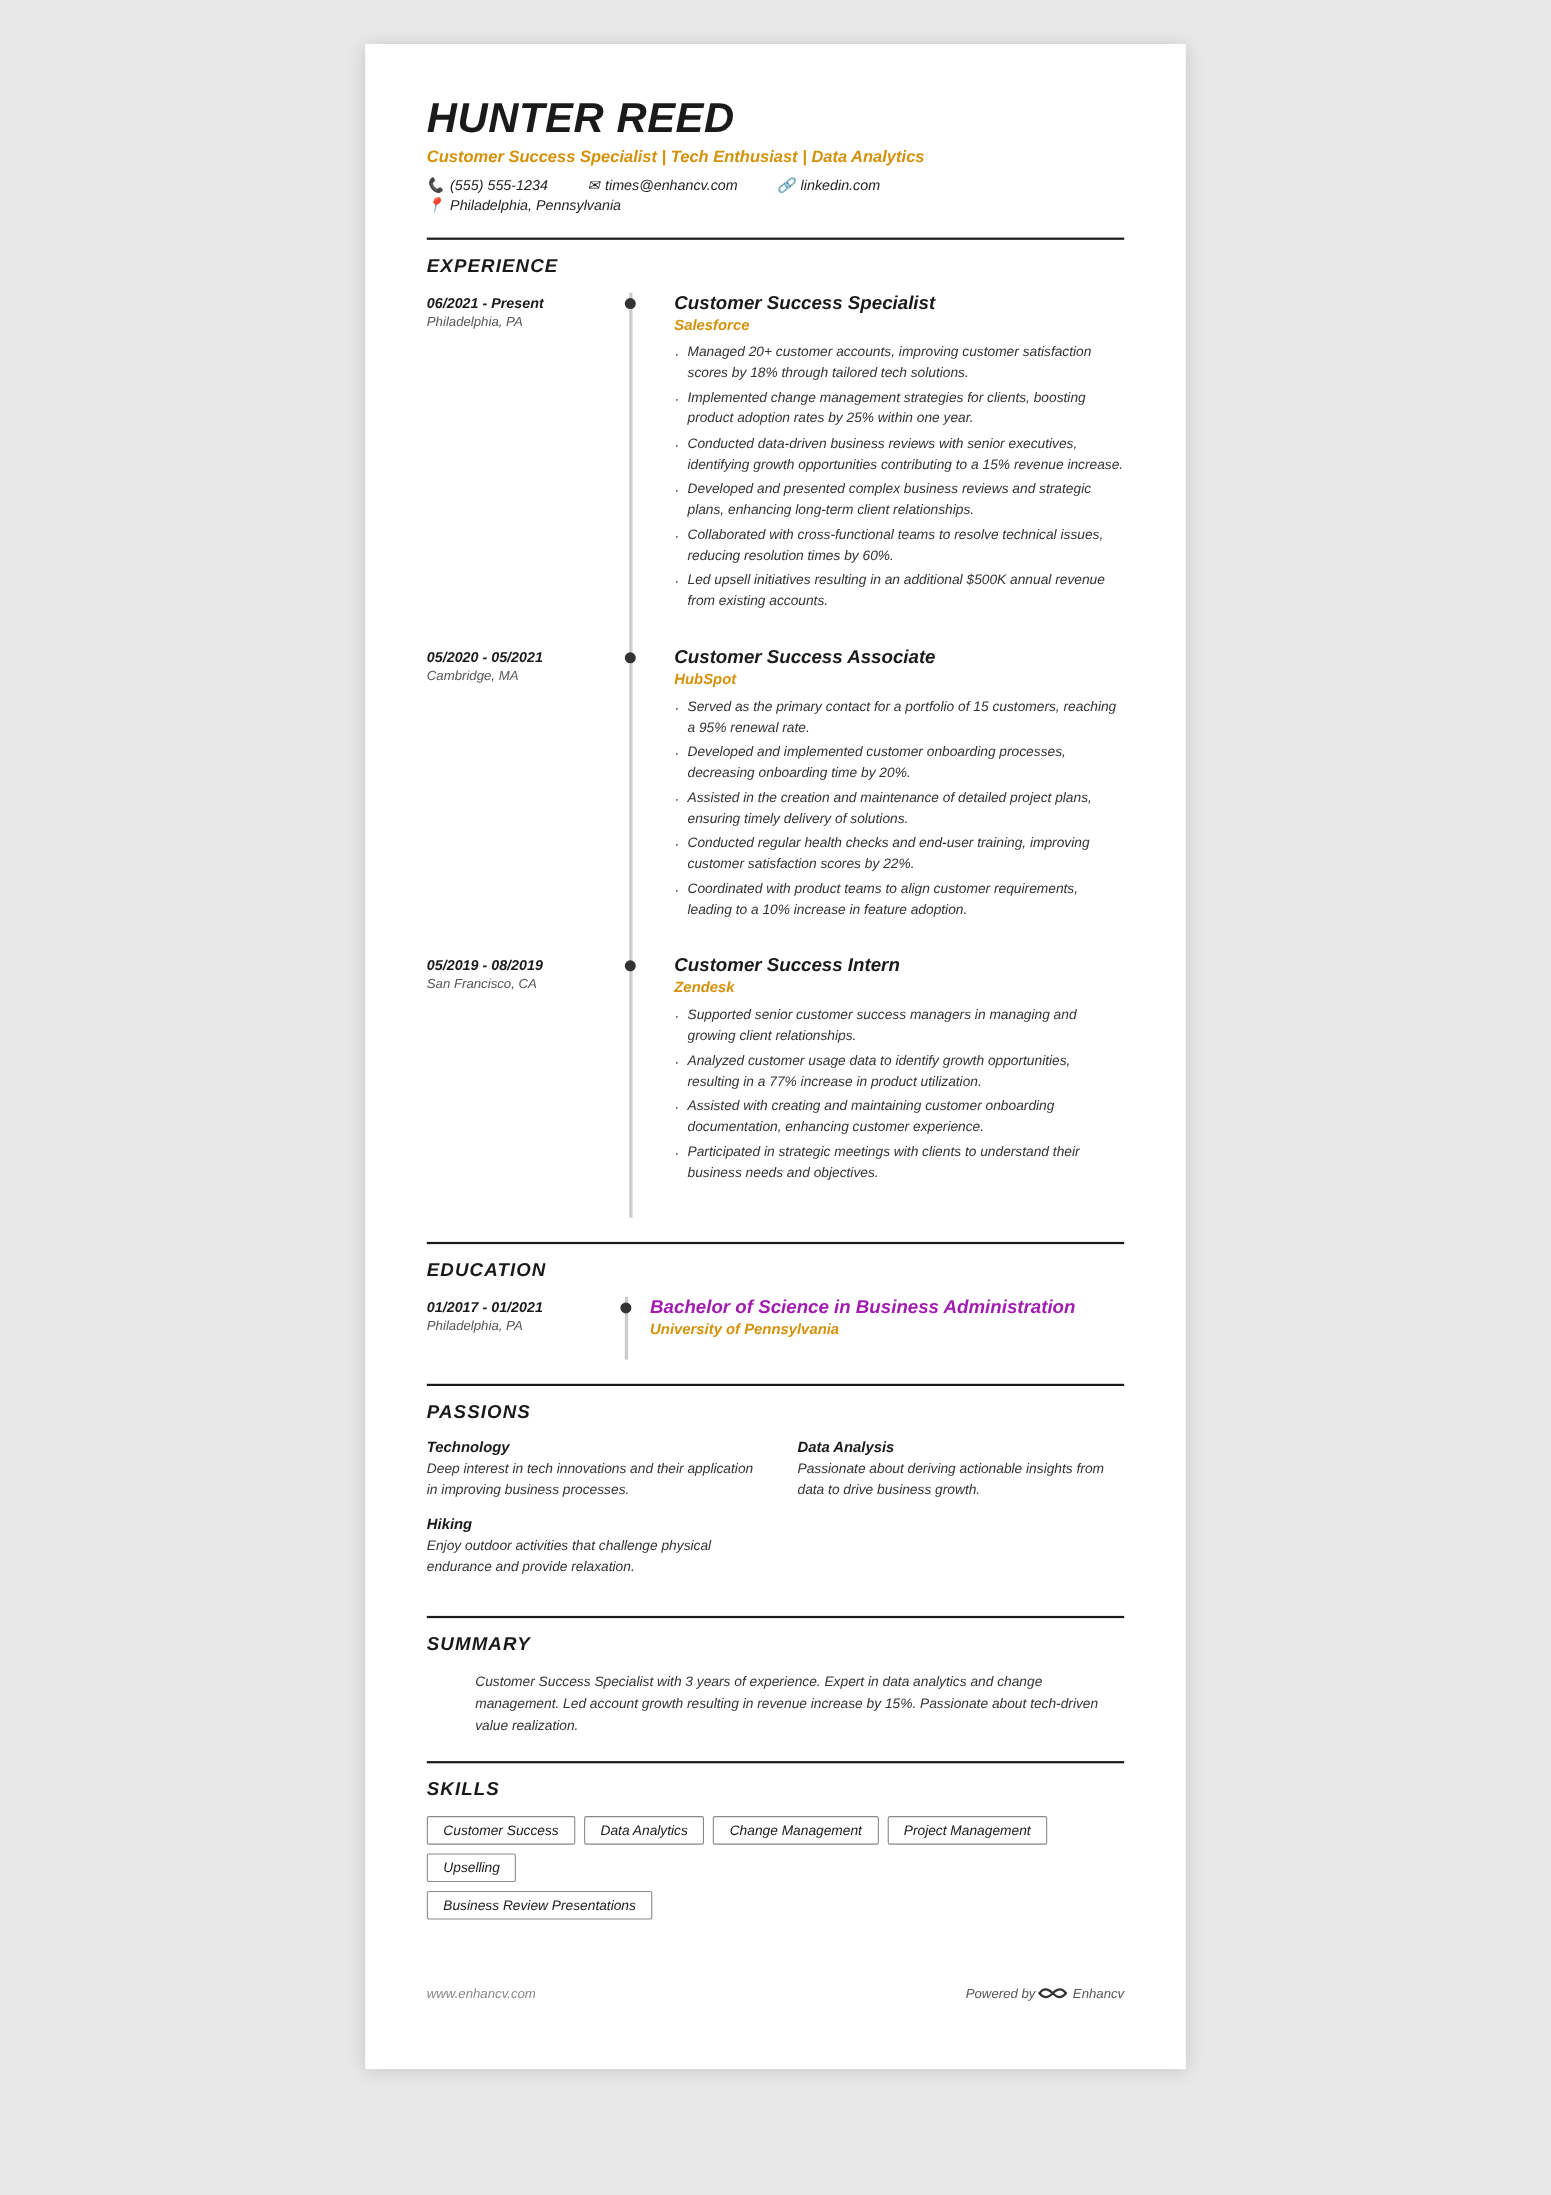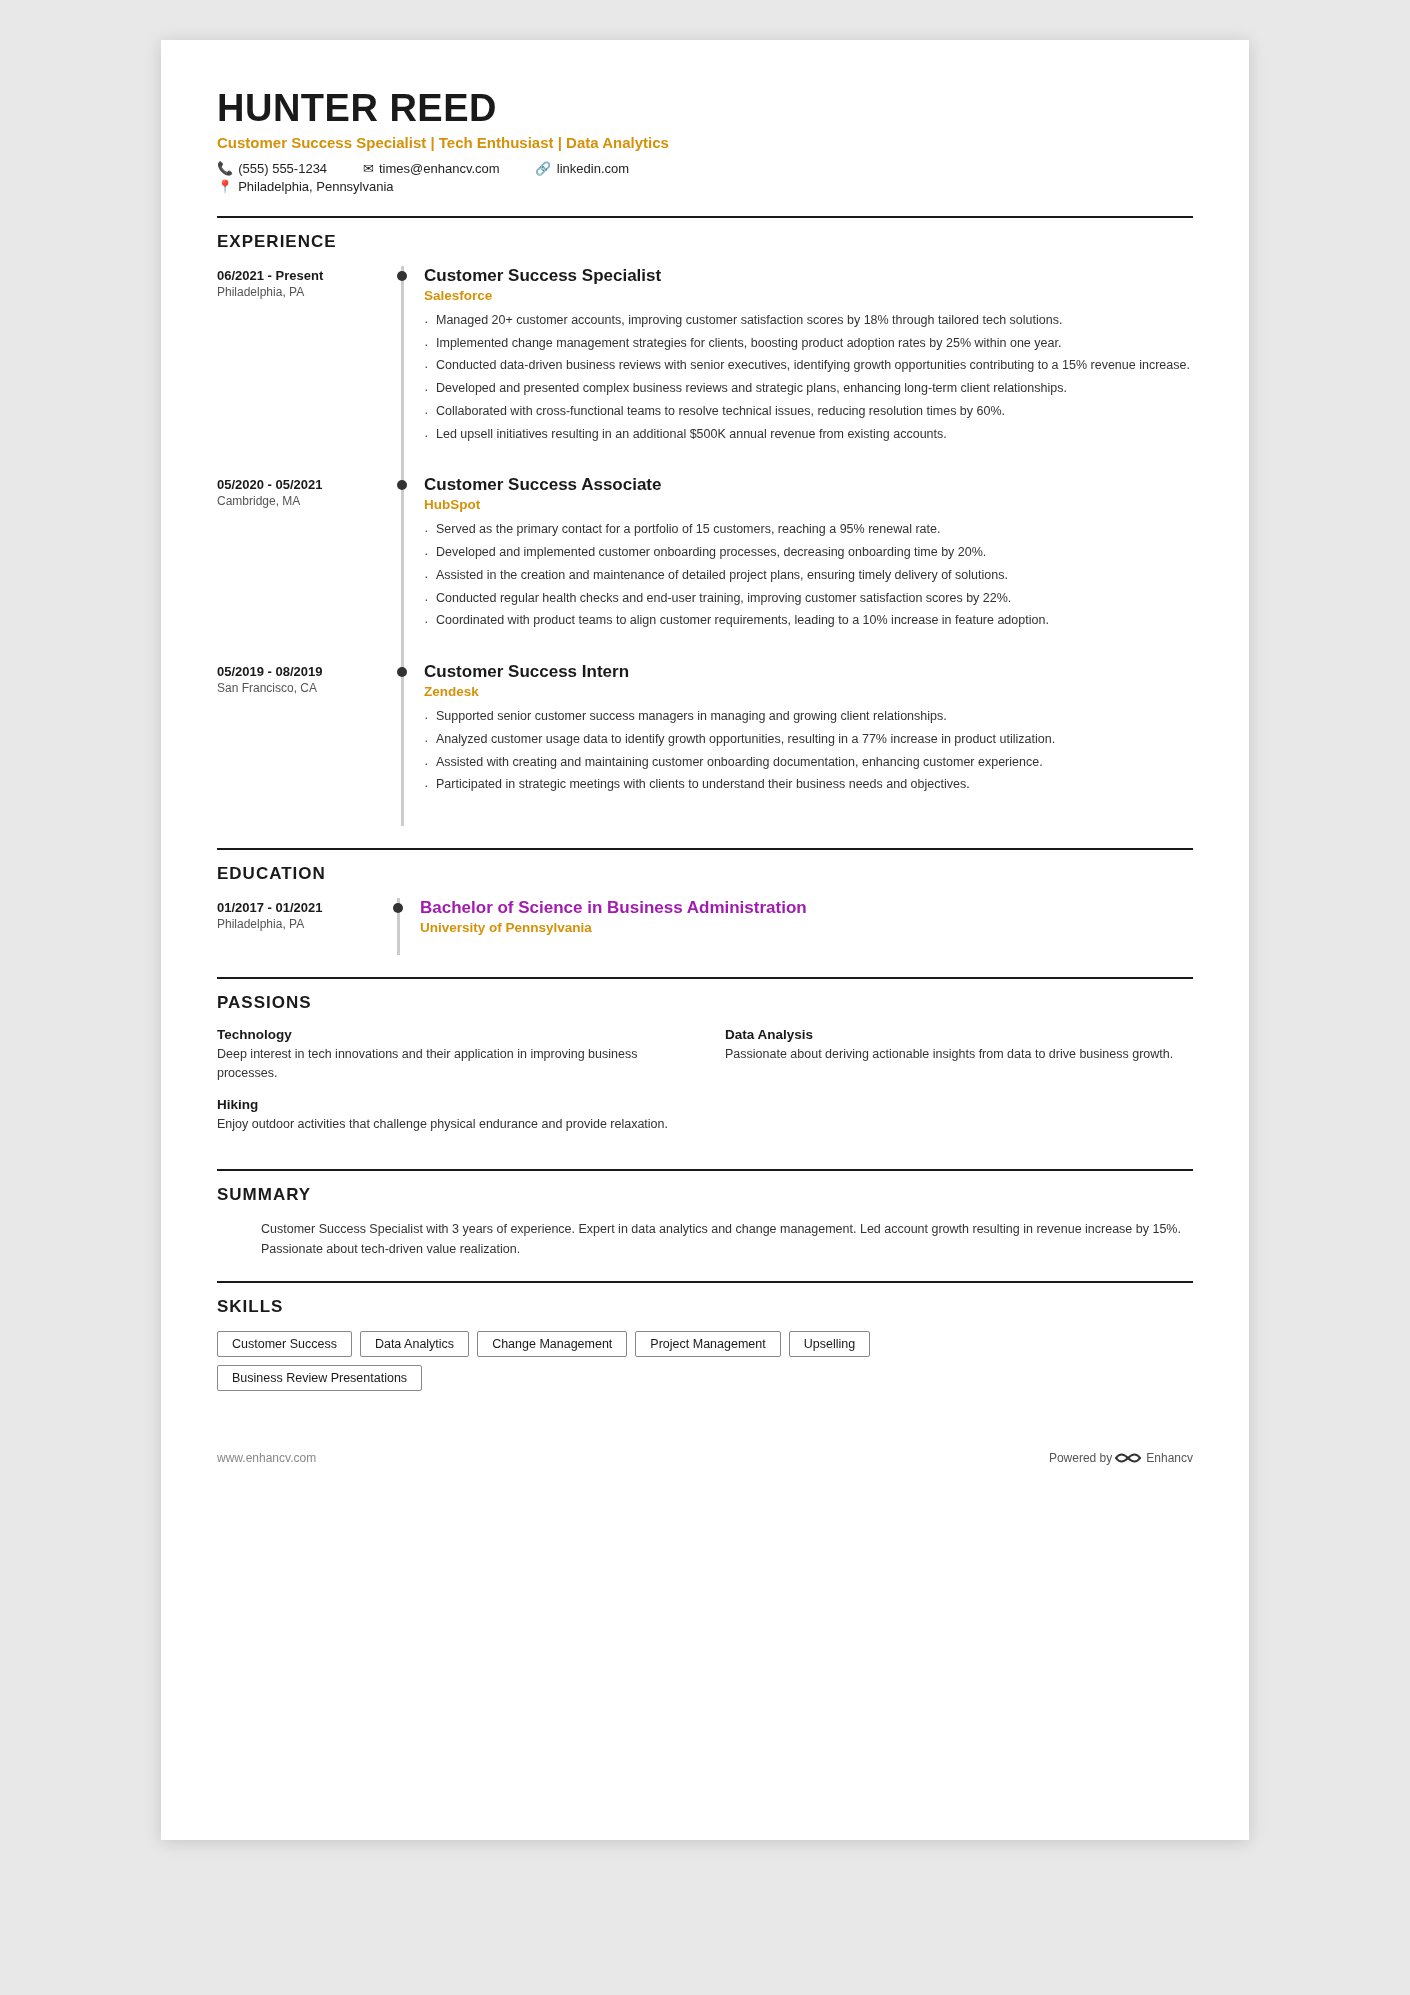--- a/index.html
+++ b/index.html
@@ -5,25 +5,26 @@
     * { box-sizing: border-box; margin: 0; padding: 0; }
     body {
       background: #e8e8e8;
       font-family: 'Arial', sans-serif;
       display: flex;
       justify-content: center;
       padding: 40px 20px;
     }
     .resume-page {
       background: #fff;
-      width: 1088px;
+      width: 746px;
       min-height: 1800px;
       padding: 48px 56px 60px 56px;
       box-shadow: 0 2px 16px rgba(0,0,0,0.15);
       position: relative;
+      font-style: italic;
     }
     .header-name {
       font-size: 38px;
       font-weight: 900;
       color: #1a1a1a;
       letter-spacing: 0.5px;
       line-height: 1.1;
     }
     .header-title {
       color: #d4920a;
@@ -82,21 +83,21 @@
       color: #1a1a1a;
       white-space: nowrap;
     }
     .exp-location {
       font-size: 12px;
       color: #555;
       margin-top: 2px;
     }
     .exp-right {
       border-left: 3px solid #ccc;
-      padding-left: 20px;
+      padding-left: 38px;
       padding-bottom: 28px;
       position: relative;
     }
     .exp-right::before {
       content: '';
       width: 10px;
       height: 10px;
       background: #333;
       border-radius: 50%;
       position: absolute;

